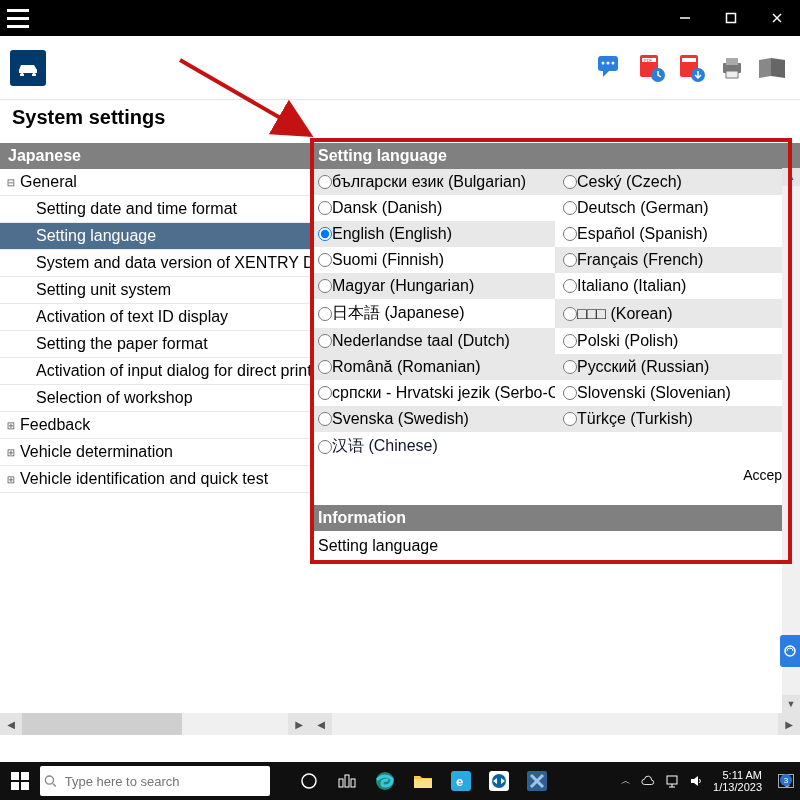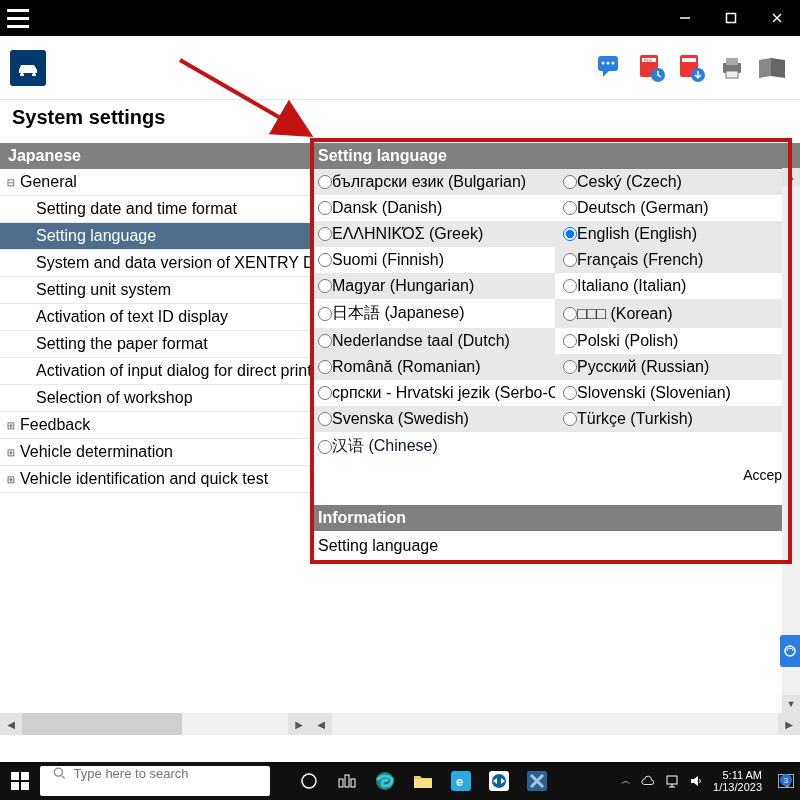--- a/index.html
+++ b/index.html
@@ -60,21 +60,21 @@
 
   
   .redbox { position:absolute; border:4px solid #c41212; pointer-events:none; }
   
   .arrow-ann { position:absolute; pointer-events:none; }
 
   
   .taskbar { position:absolute; left:0; right:0; bottom:0; height:38px; background:#101010; display:flex; align-items:center; color:#fff; font-size:12px; }
   .tb-start { width:40px; height:38px; display:flex;align-items:center;justify-content:center;}
   .tb-start svg { width:18px; height:18px; }
-  .tb-search { display:flex; align-items:flex-start; background:#fff; color:#888; height:30px; width:230px; padding:0 13px; gap:8px; border-radius:2px;}
+  .tb-search { display:flex; align-items:center; background:#fff; color:#888; height:30px; width:230px; padding:0 4px; gap:8px; border-radius:2px;}
   .tb-search input { border:none; outline:none; background:transparent; font-size:13px; color:#555; width:100%; }
   .tb-icons { display:flex; margin-left:20px; }
   .tb-icn { width:38px; height:38px; display:flex; align-items:center; justify-content:center; }
   .tb-tray { margin-left:auto; display:flex; align-items:center; gap:10px; padding-right:6px; }
   .tb-clock { display:flex; flex-direction:column; align-items:flex-end; line-height:1.1; font-size:11px; padding-right:6px;}
   .tb-tray svg { width:14px; height:14px; fill:#fff; }
   .tb-tray .chev { font-size:10px; color:#fff; }
   .notif { border:1px solid #aaa; width:16px; height:14px; position:relative;}
   .notif::after { content:""; position:absolute; bottom:-4px; right:3px; border:3px solid transparent; border-top-color:#aaa;}
   .badge { position:absolute; bottom:2px; right:2px; background:#2a6fd6; color:#fff; border-radius:50%; font-size:8px; width:12px; height:12px; display:flex; align-items:center;justify-content:center;}
@@ -205,26 +205,26 @@
         </label>
         <label class="lang-cell">
           <input type="radio" name="lang" style="">
           <span>Dansk (Danish)</span>
         </label>
         <label class="lang-cell">
           <input type="radio" name="lang" style="">
           <span>Deutsch (German)</span>
         </label>
         <label class="lang-cell stripe">
-          <input type="radio" name="lang" style="">
-          <span>ΕΛΛΗΝΙΚΌΣ (Greek)</span>
-        </label>
-        <label class="lang-cell stripe">
           <input type="radio" name="lang" checked="" style="">
           <span>English (English)</span>
+        </label>
+        <label class="lang-cell">
+          <input type="radio" name="lang" style="">
+          <span>Español (Spanish)</span>
         </label>
         <label class="lang-cell">
           <input type="radio" name="lang" style="">
           <span>Suomi (Finnish)</span>
         </label>
         <label class="lang-cell stripe">
           <input type="radio" name="lang" style="">
           <span>Français (French)</span>
         </label>
         <label class="lang-cell stripe">

